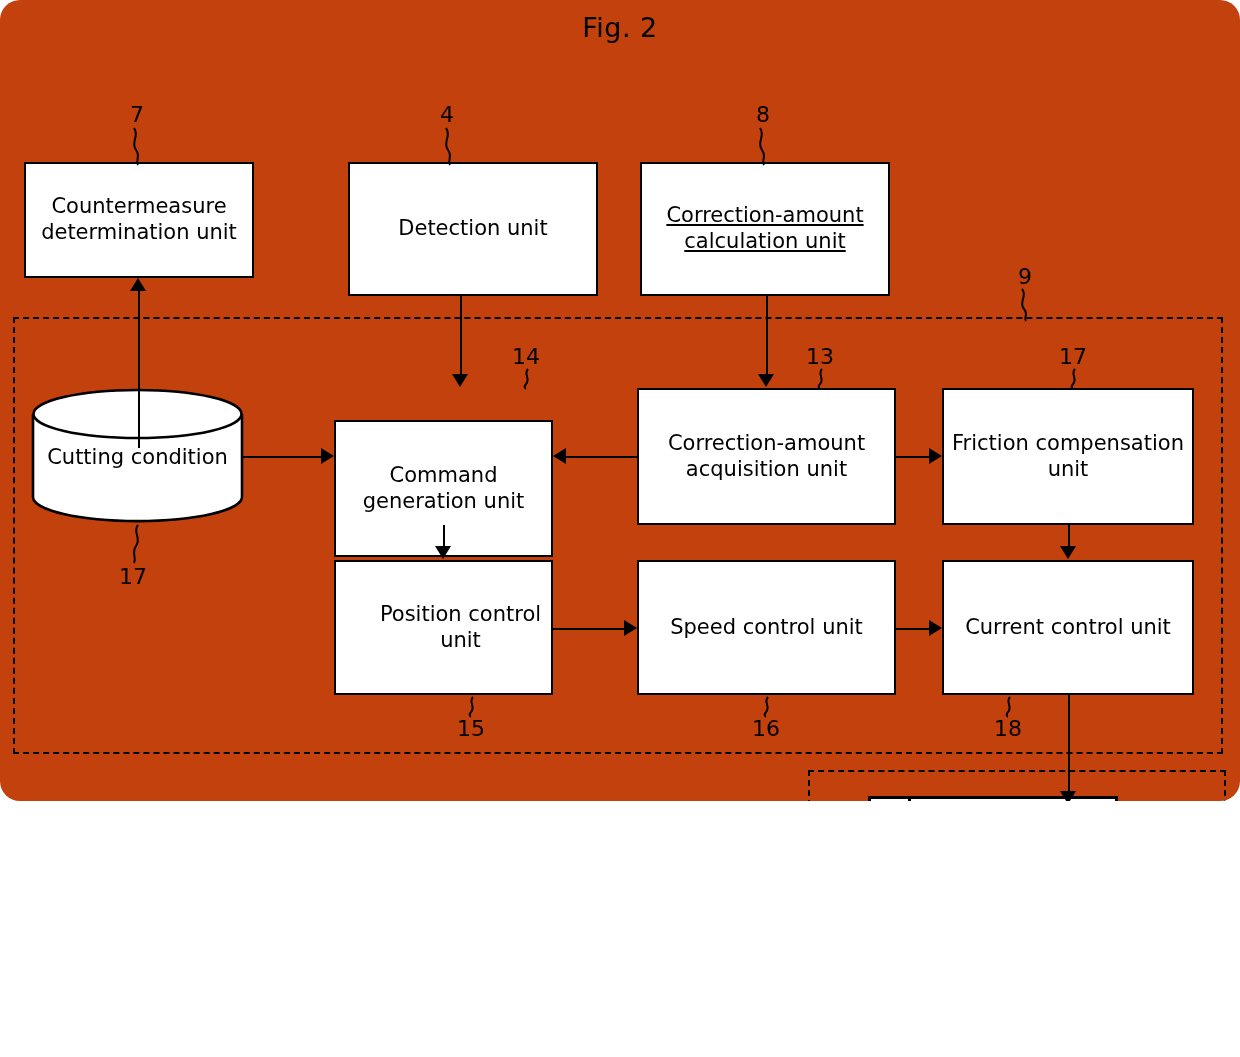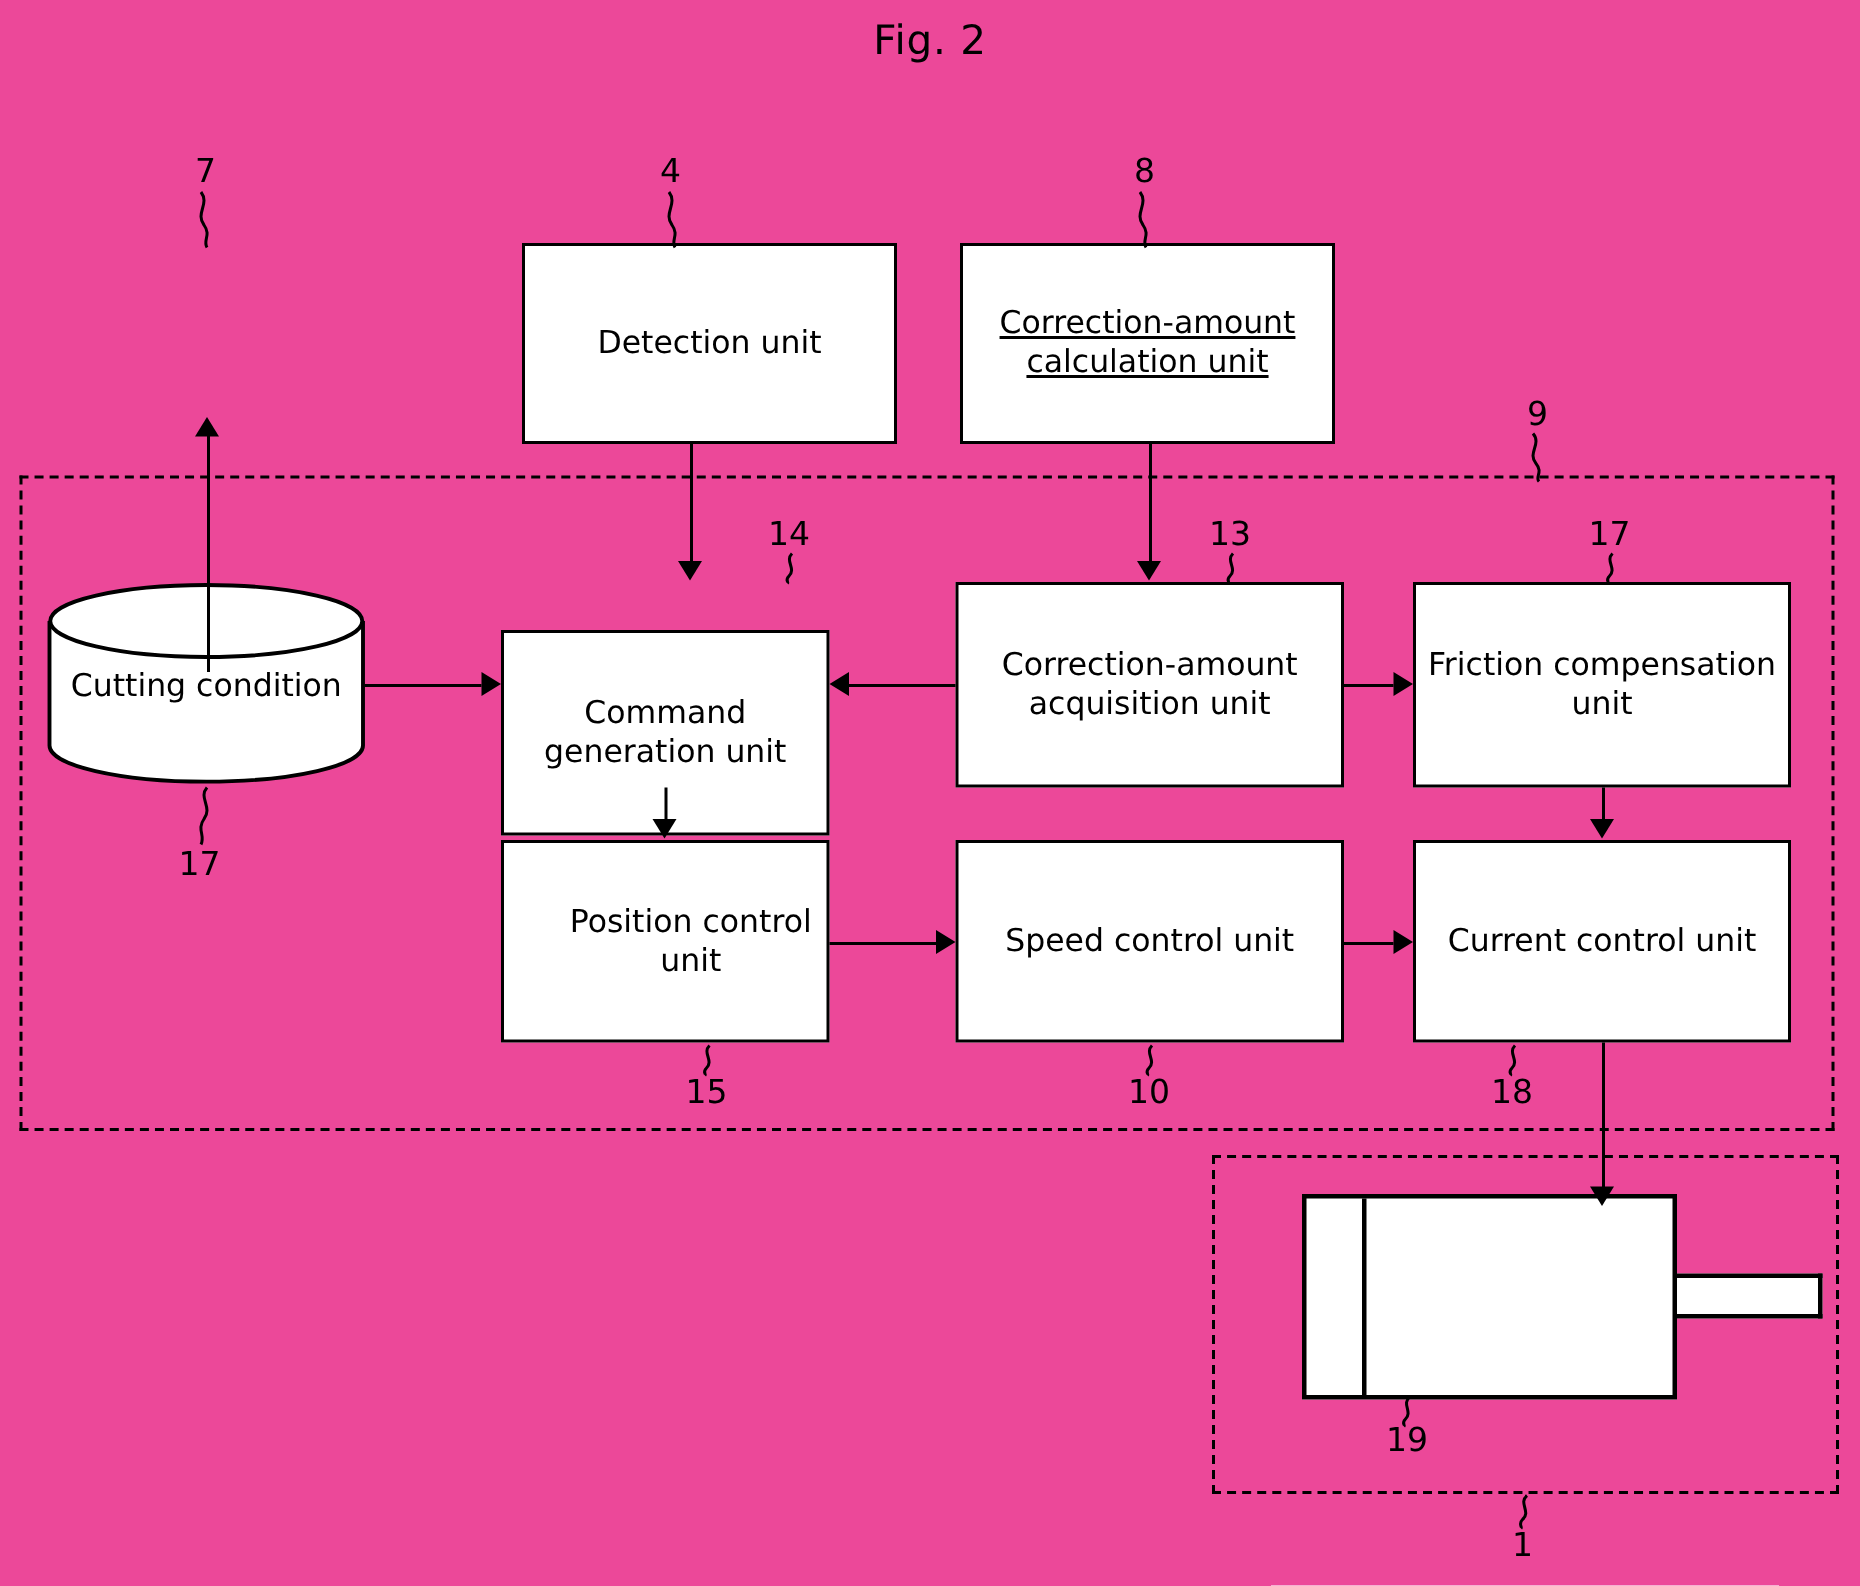--- a/index.html
+++ b/index.html
@@ -7,23 +7,24 @@
     padding: 0;
     background: #ffffff;
   }
   body {
     font-family: "DejaVu Sans", sans-serif;
     color: #000000;
   }
   #canvas {
     position: relative;
     width: 1240px;
-    height: 1057px;
-    background: #ec4899;
+    height: 801px;
+    background: #c2410c;
     overflow: hidden;
+    border-radius: 20px;
   }
   .fig-title {
     position: absolute;
     left: 0;
     right: 0;
     top: 12px;
     text-align: center;
     font-size: 27px;
     letter-spacing: 0.5px;
     font-family: "DejaVu Sans", sans-serif;
@@ -133,20 +134,23 @@
 <body>
 
 <div id="canvas">
 
   <div class="fig-title">Fig. 2</div>
 
   <div class="dashed-box" style="left:13px; top:317px; width:1210px; height:437px;"></div>
 
   <div class="dashed-box" style="left:808px; top:770px; width:418px; height:226px;"></div>
 
+  <div class="block" style="left:24px; top:162px; width:230px; height:116px;">
+    <span class="lbl">Countermeasure determination unit</span>
+  </div>
 
   <div class="block" style="left:336px; top:162px; width:250px; height:134px;margin-left:12px;">
     <span class="lbl">Detection unit</span>
   </div>
 
   <div class="block" style="left:640px; top:162px; width:250px; height:134px;text-decoration:underline;">
     <span class="lbl">Correction-amount calculation unit</span>
   </div>
 
   <div class="cylinder" style="left:30px; top:388px; width:215px; height:135px;">
@@ -257,21 +261,21 @@
   <div class="refnum" style="left:1055px; top:344px; width:36px;">17</div>
   <svg class="leader" style="left:1065px; top:368px;" width="20" height="22">
     <path d="M10,1 C5,6 13,11 8,16 C5,19 8,20 7,21" fill="none" stroke="#000000" stroke-width="2"></path>
   </svg>
 
   <div class="refnum" style="left:453px; top:716px; width:36px;">15</div>
   <svg class="leader" style="left:463px; top:696px;" width="20" height="22">
     <path d="M10,1 C5,6 13,11 8,16 C5,19 8,20 7,21" fill="none" stroke="#000000" stroke-width="2"></path>
   </svg>
 
-  <div class="refnum" style="left:748px; top:716px; width:36px;">10</div>
+  <div class="refnum" style="left:748px; top:716px; width:36px;">16</div>
   <svg class="leader" style="left:758px; top:696px;" width="20" height="22">
     <path d="M10,1 C5,6 13,11 8,16 C5,19 8,20 7,21" fill="none" stroke="#000000" stroke-width="2"></path>
   </svg>
 
   <div class="refnum" style="left:990px; top:716px; width:36px;">18</div>
   <svg class="leader" style="left:1000px; top:696px;" width="20" height="22">
     <path d="M10,1 C5,6 13,11 8,16 C5,19 8,20 7,21" fill="none" stroke="#000000" stroke-width="2"></path>
   </svg>
 
   <div class="refnum" style="left:920px; top:948px; width:36px;">19</div>

